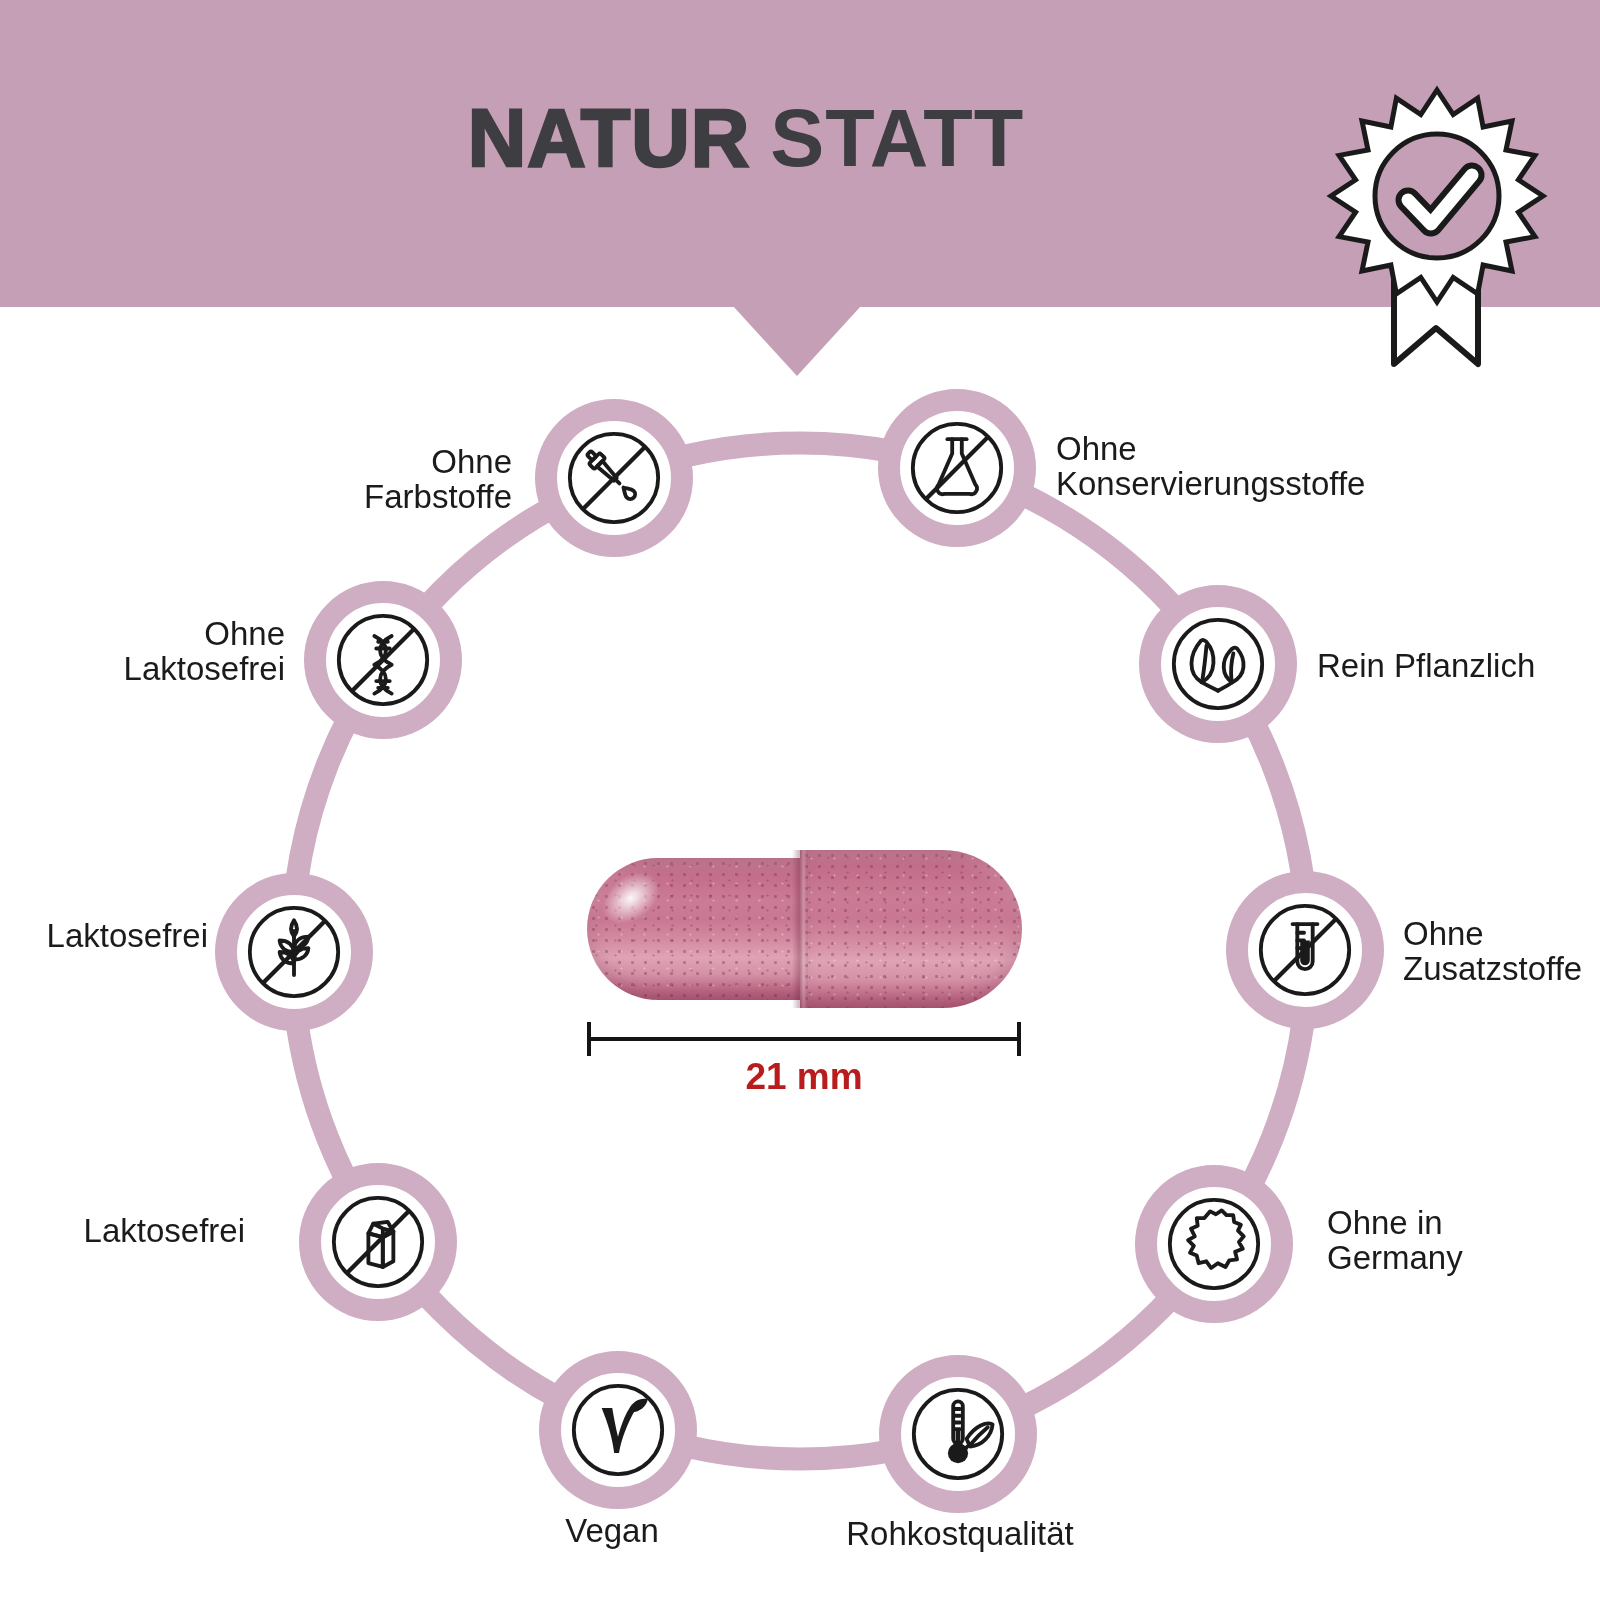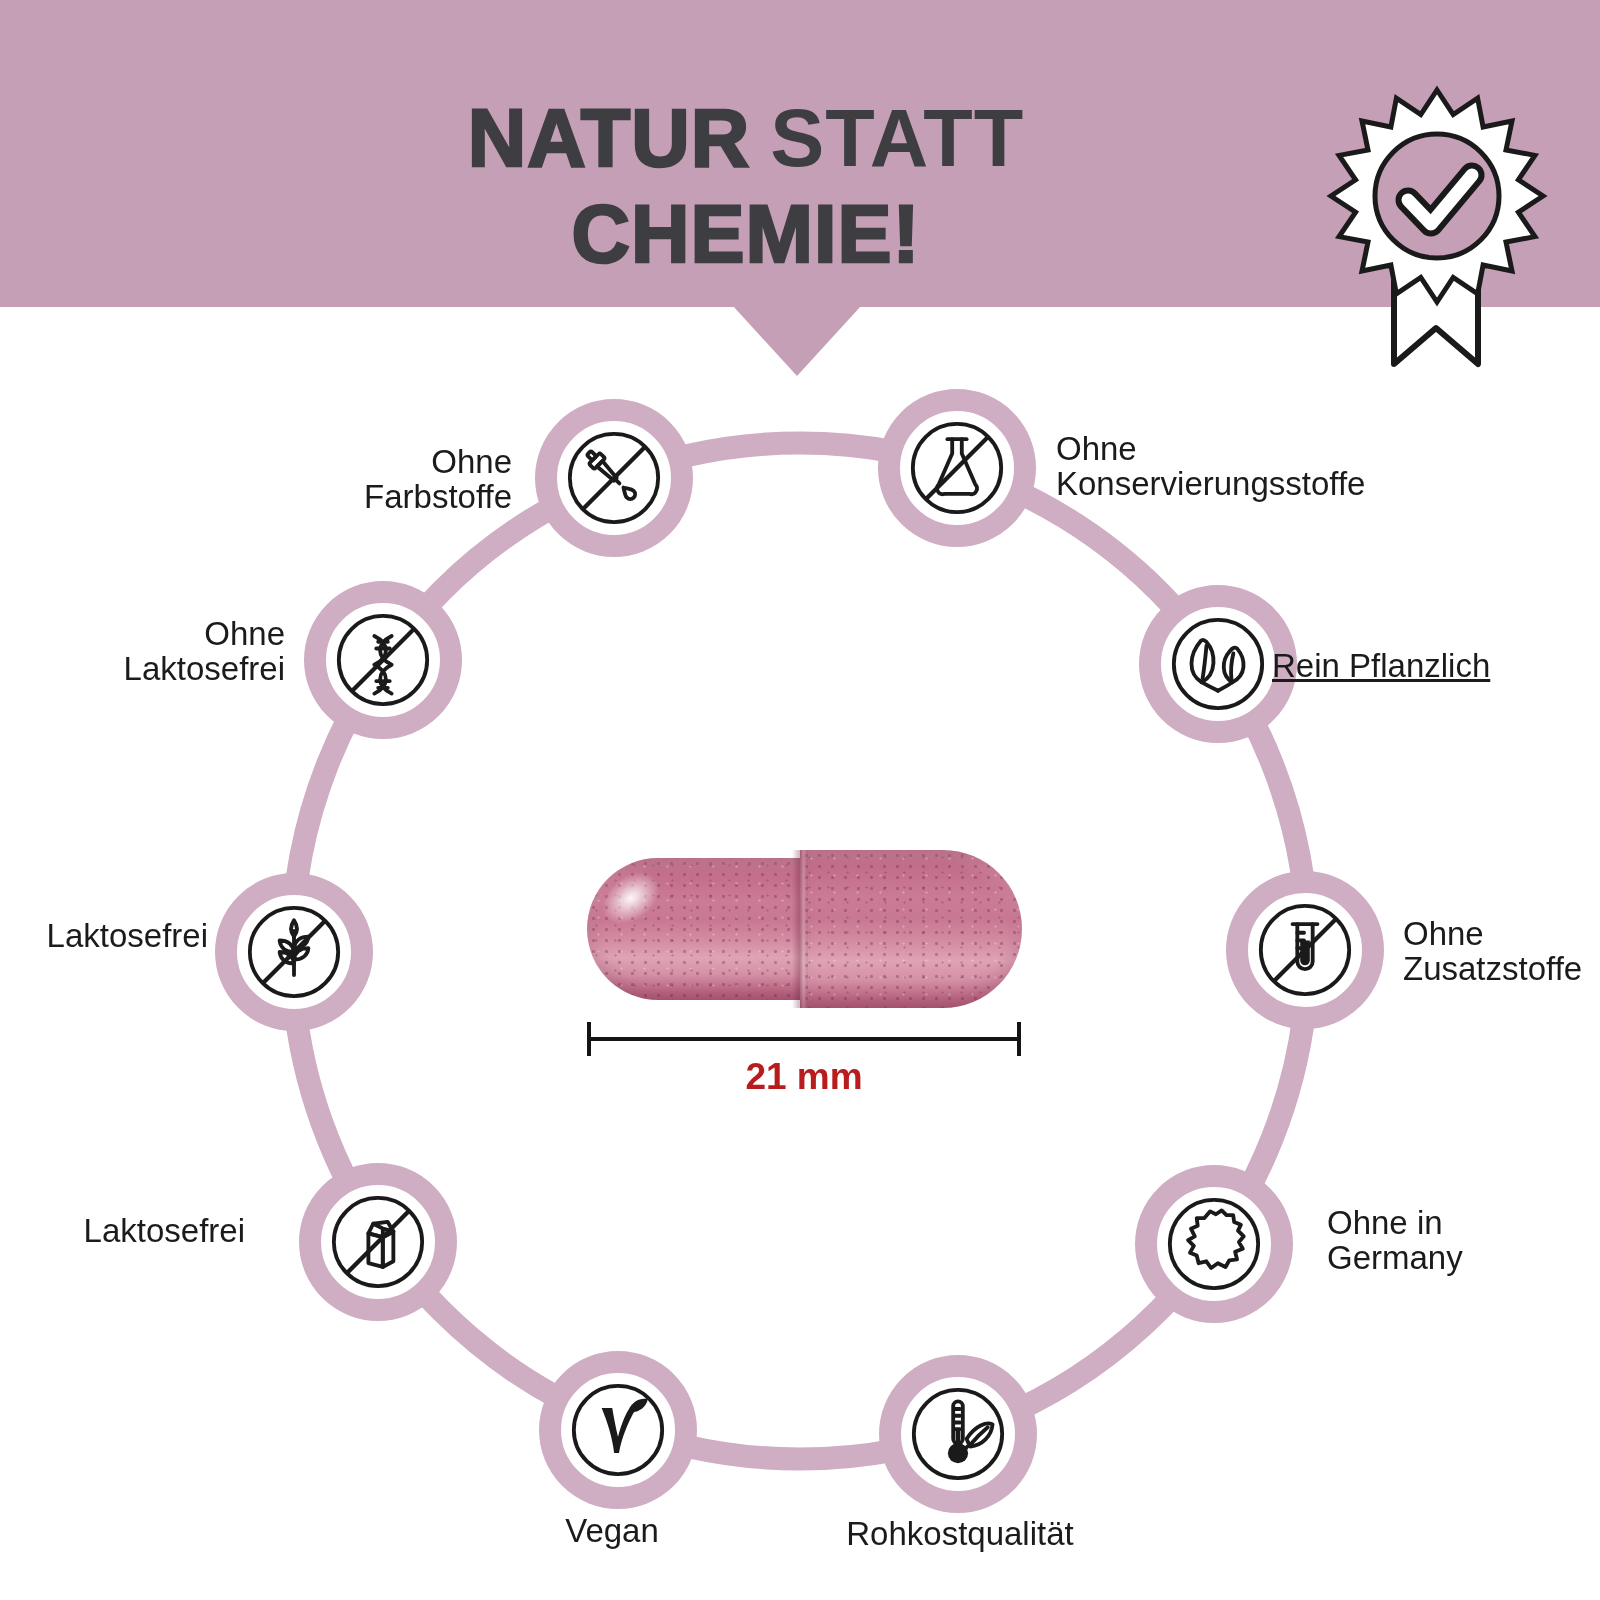--- a/index.html
+++ b/index.html
@@ -38,21 +38,21 @@
   .n-vegan{left:539px;top:1351px;}
   .n-laktosefrei{left:299px;top:1163px;}
   .n-glutenfrei{left:215px;top:873px;}
   .n-gentechnik{left:304px;top:581px;}
   
   .lbl{position:absolute;font-size:33px;line-height:35px;color:#1b1b1b;font-weight:400;}
   .lbl-r{text-align:right;}
   .lbl-c{text-align:center;width:400px;}
   .l-farbstoffe{right:1088px;top:444px;}
   .l-konservierung{left:1056px;top:431px;}
-  .l-pflanzlich{left:1272px;top:648px;text-decoration:underline;}
+  .l-pflanzlich{left:1317px;top:648px;}
   .l-zusatzstoffe{left:1403px;top:916px;}
   .l-germany{left:1327px;top:1205px;}
   .l-rohkost{left:760px;top:1516px;}
   .l-vegan{left:412px;top:1513px;}
   .l-laktosefrei{right:1355px;top:1213px;margin-left:12px;}
   .l-glutenfrei{right:1392px;top:918px;}
   .l-gentechnik{right:1315px;top:616px;}
   
   .capsule{position:absolute;left:587px;top:850px;width:435px;height:158px;}
   .cap-part{position:absolute;
@@ -82,21 +82,20 @@
 </style>
 </head>
 <body>
 
 <div class="canvas">
 
   <div class="banner"></div>
   <div class="banner-pointer"></div>
   <div class="title">
     <div><span class="t-xb">NATUR</span><span class="t-sb">STATT</span></div>
-    <div class="t-xb">CHEMIE!</div>
   </div>
 
   <svg class="badge-svg" width="230" height="300" viewBox="0 0 230 300">
     <path d="M72,185 L72,286 L114,250 L156,286 L156,185" fill="#ffffff" stroke="#1a1a1a" stroke-width="6" stroke-linejoin="round"></path>
     <polygon fill="#ffffff" stroke="#1a1a1a" stroke-width="5" stroke-linejoin="miter" points="115.0,12.0 131.2,36.6 155.6,20.1 161.1,49.0 190.0,43.0 184.0,71.9 212.9,77.4 196.4,101.8 221.0,118.0 196.4,134.2 212.9,158.6 184.0,164.1 190.0,193.0 161.1,187.0 155.6,215.9 131.2,199.4 115.0,224.0 98.8,199.4 74.4,215.9 68.9,187.0 40.0,193.0 46.0,164.1 17.1,158.6 33.6,134.2 9.0,118.0 33.6,101.8 17.1,77.4 46.0,71.9 40.0,43.0 68.9,49.0 74.4,20.1 98.8,36.6"></polygon>
     <circle cx="115" cy="118" r="62" fill="var(--banner)" stroke="#1a1a1a" stroke-width="5"></circle>
     <path d="M86,122 L109,146 L150,97" fill="none" stroke="#1a1a1a" stroke-width="25" stroke-linecap="round" stroke-linejoin="round"></path>
     <path d="M86,122 L109,146 L150,97" fill="none" stroke="#ffffff" stroke-width="13" stroke-linecap="round" stroke-linejoin="round"></path>
   </svg>
 

